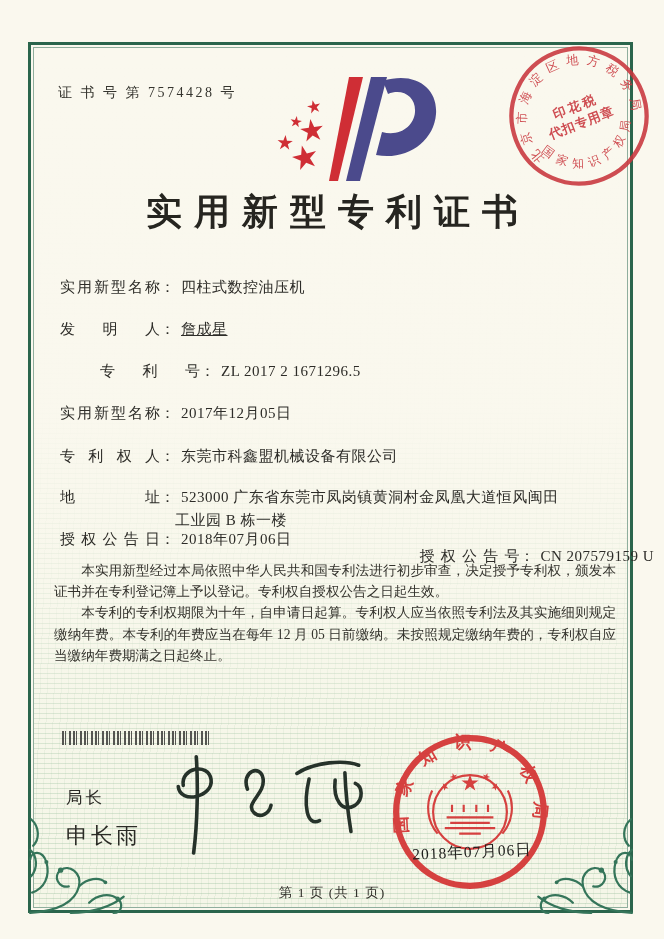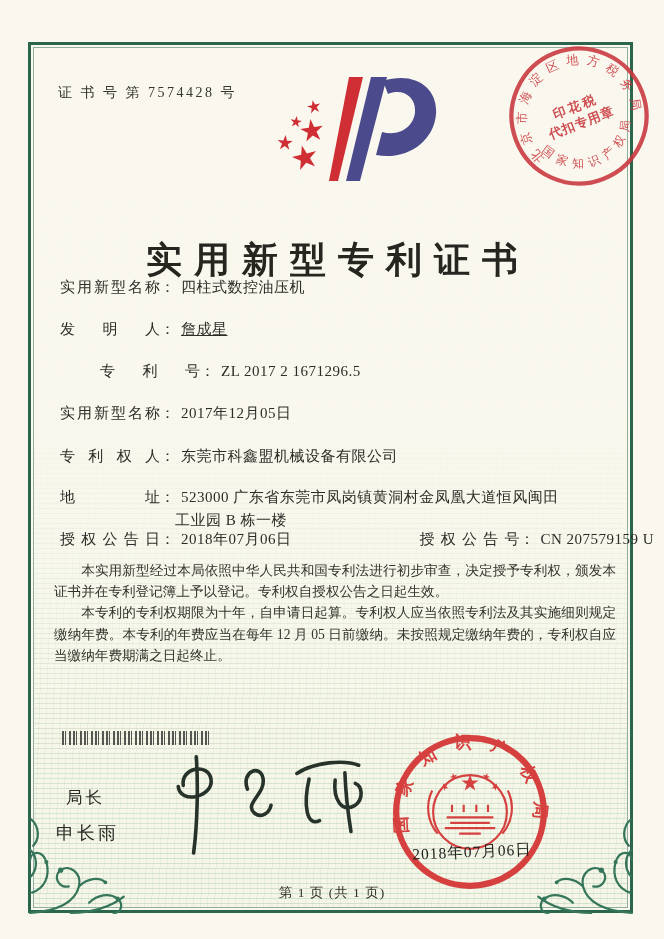--- a/index.html
+++ b/index.html
@@ -27,44 +27,44 @@
       rgba(250,248,238,.62) 63%, rgba(250,248,238,.18) 78%, rgba(250,248,238,0) 100%);
   }
   .corner{position:absolute;width:112px;height:112px;pointer-events:none;}
   .corner.bl{left:26px;bottom:22px;}
   .corner.br{right:28px;bottom:22px;transform:scaleX(-1);}
 
   .cert-no{position:absolute;left:58px;top:84px;font-size:14px;letter-spacing:2.5px;color:#35342e;}
   .logo{position:absolute;left:252px;top:74px;width:192px;height:110px;}
   .title{
     position:absolute;left:0;top:188px;width:100%;text-align:center;
-    font-size:36px;font-weight:bold;letter-spacing:12px;text-indent:12px;color:#262520;margin-top:48px;
+    font-size:36px;font-weight:bold;letter-spacing:12px;text-indent:12px;color:#262520;
   }
 
   .fields{position:absolute;left:60px;top:278px;width:560px;font-size:15px;}
   .frow{position:absolute;left:0;white-space:nowrap;}
   .frow.r1{top:0;} .frow.r2{top:42px;text-decoration:underline;} .frow.r3{top:84px;margin-left:40px;} .frow.r4{top:126px;}
   .frow.r5{top:169px;} .frow.r6{top:210px;} .frow.r6b{top:233px;padding-left:115px;}
   .frow.r7{top:252px;width:560px;display:flex;gap:8px;}
   .flabel{display:inline-block;width:100px;text-align:justify;text-align-last:justify;}
   .fcolon{display:inline-block;margin-right:6px;}
   .fvalue{letter-spacing:.5px;}
-  .grant-right{margin-left:120px;white-space:nowrap;}
+  .grant-right{margin-left:120px;white-space:nowrap;margin-top:17px;}
 
   .paras{position:absolute;left:54px;top:560px;width:562px;font-size:13.6px;
     line-height:21.2px;text-align:justify;color:#33322c;}
   .paras p{margin:0;text-indent:2em;}
 
   .barcode{
     position:absolute;left:62px;top:731px;width:150px;height:14px;opacity:.85;
     background:repeating-linear-gradient(90deg,#3a3a38 0 2px,transparent 2px 3px,
       #3a3a38 3px 4px,transparent 4px 7px,#3a3a38 7px 9px,transparent 9px 11px);
   }
   .signer-title{position:absolute;left:66px;top:787px;font-size:16.5px;letter-spacing:3px;color:#2b2b26;}
-  .signer-name{position:absolute;left:56px;top:821px;font-size:18px;letter-spacing:3px;color:#2b2b26;}
+  .signer-name{position:absolute;left:66px;top:821px;font-size:22px;letter-spacing:3px;color:#2b2b26;}
   .signature{position:absolute;left:148px;top:748px;width:235px;height:115px;transform:rotate(-2deg);}
 
   .seal{position:absolute;left:380px;top:722px;width:180px;height:180px;opacity:.93;}
   .seal-date{
     position:absolute;left:388px;top:842px;width:168px;text-align:center;
     font-size:15.5px;letter-spacing:1px;color:#1d1d1b;transform:rotate(-2.5deg);
   }
   .tax-stamp{position:absolute;left:503px;top:40px;width:152px;height:152px;
     transform:rotate(-21deg);opacity:.88;}
 

